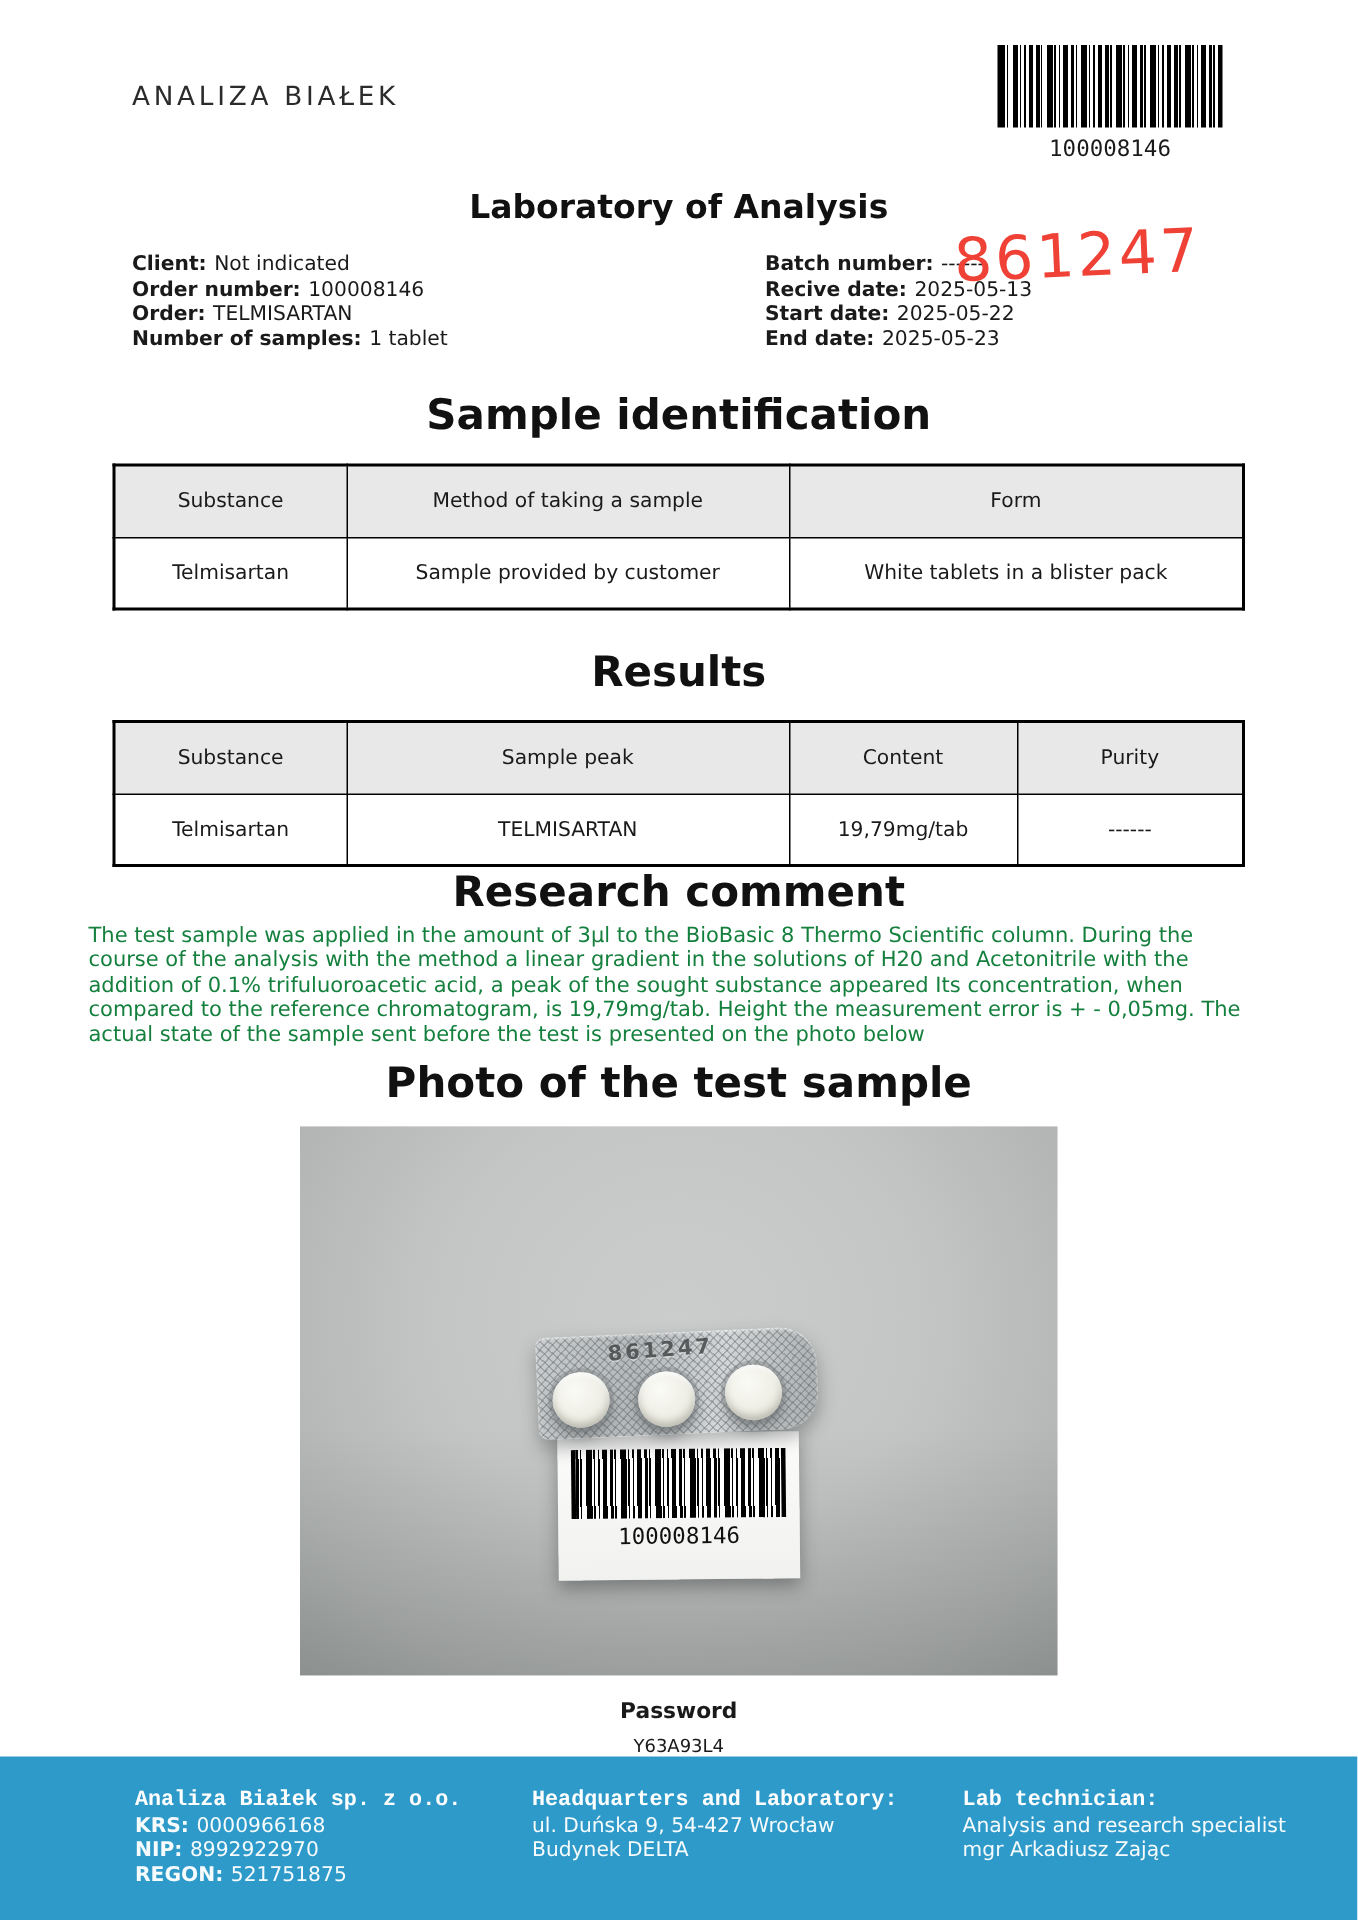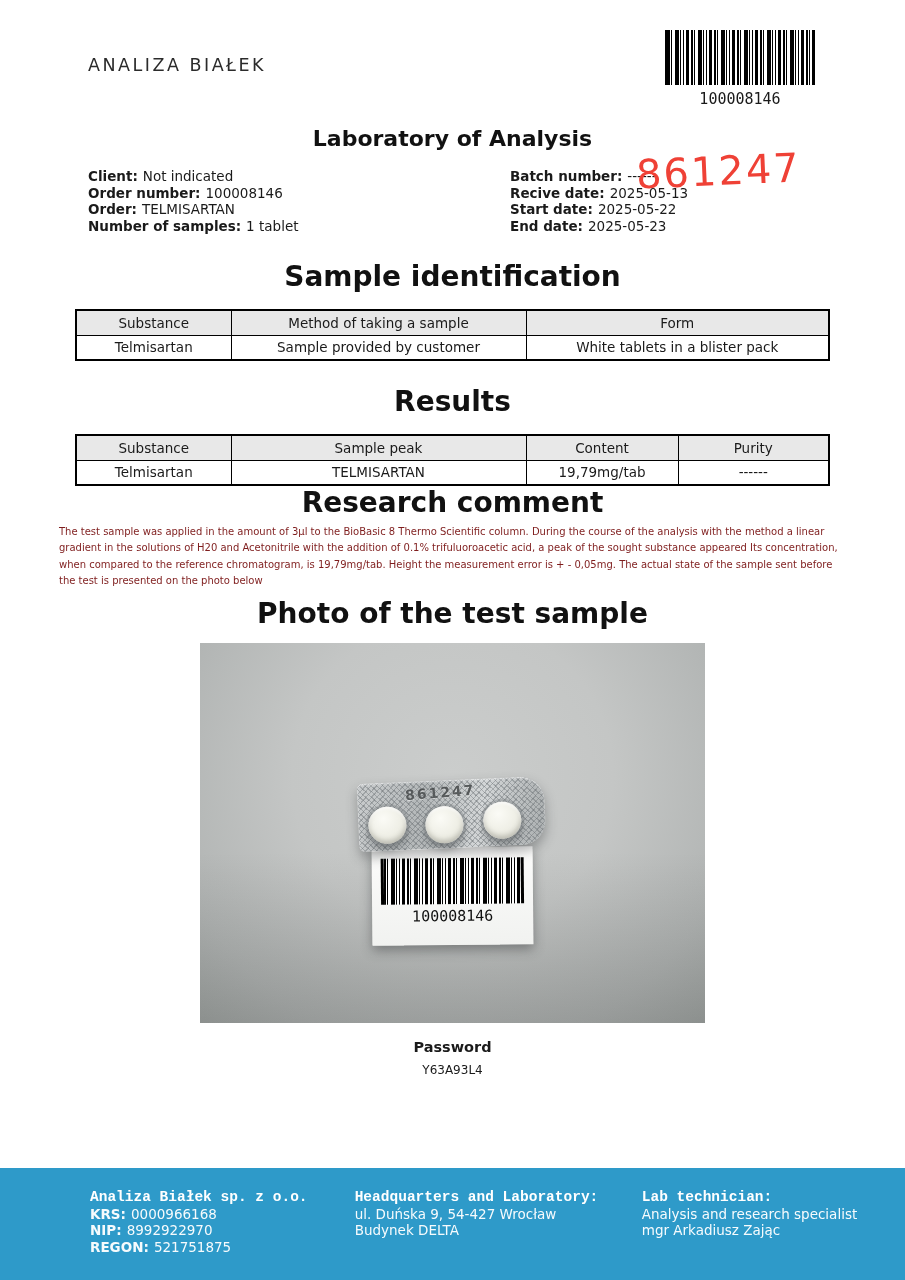--- a/index.html
+++ b/index.html
@@ -46,30 +46,30 @@
   
   .section-heading { text-align:center; font-size:28px; font-weight:700; color:#111; }
   .h-ident { margin-top:26px; }
   .h-results { margin-top:24px; }
   .h-comment { }
   .h-photo { margin-top:7px; }
 
   
   .doc-table { border-collapse:collapse; margin:16px auto 0; width:753px; table-layout:fixed; }
   .doc-table th, .doc-table td {
-    border:1px solid #000; height:25px; text-align:center; vertical-align:middle;
+    border:1px solid #000; height:48px; text-align:center; vertical-align:middle;
     font-size:13.5px; font-weight:400; padding:0 6px;
   }
   .doc-table { border:2px solid #000; }
   .doc-table th { background:#e8e8e8; }
   .t1-c1 { width:155px; } .t1-c2 { width:295px; } .t1-c3 { width:303px; }
   .t2-c1 { width:155px; } .t2-c2 { width:295px; } .t2-c3 { width:152px; } .t2-c4 { width:151px; }
 
   
-  .comment { width:787px; margin:5px auto 0; font-size:10px; line-height:16.4px; color:#7f1d1d; }
+  .comment { width:787px; margin:5px auto 0; font-size:14px; line-height:16.4px; color:#15803d; }
 
   
   .photo {
     width:505px; height:380px; margin:13px auto 0; position:relative; overflow:hidden;
     background:
       linear-gradient(180deg, rgba(0,0,0,0) 55%, rgba(30,34,32,.18) 100%),
       radial-gradient(ellipse at 50% 35%, #cbcdcc 0%, #c4c6c5 45%, #b2b5b4 80%, #a4a8a6 100%);
   }
   .blister {
     position:absolute; left:158px; top:137px; width:187px; height:68px; z-index:2;

